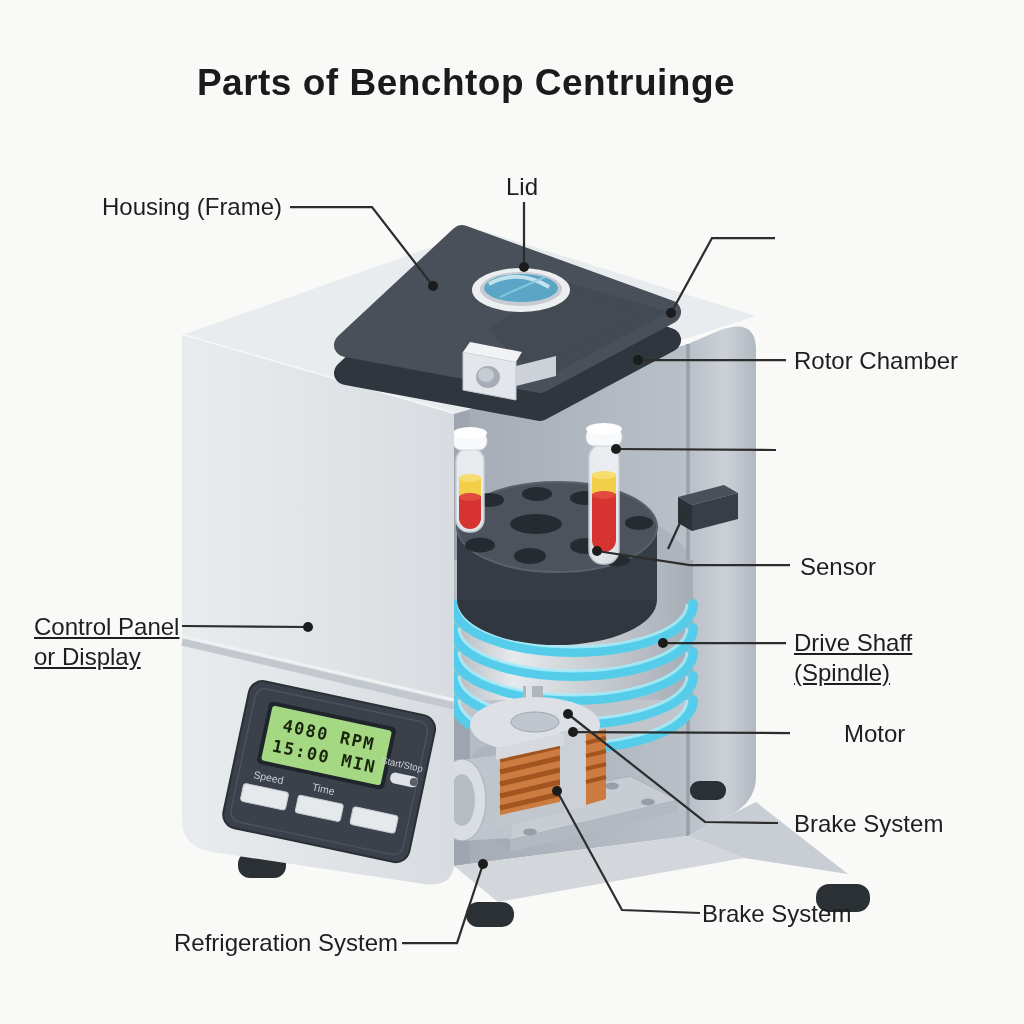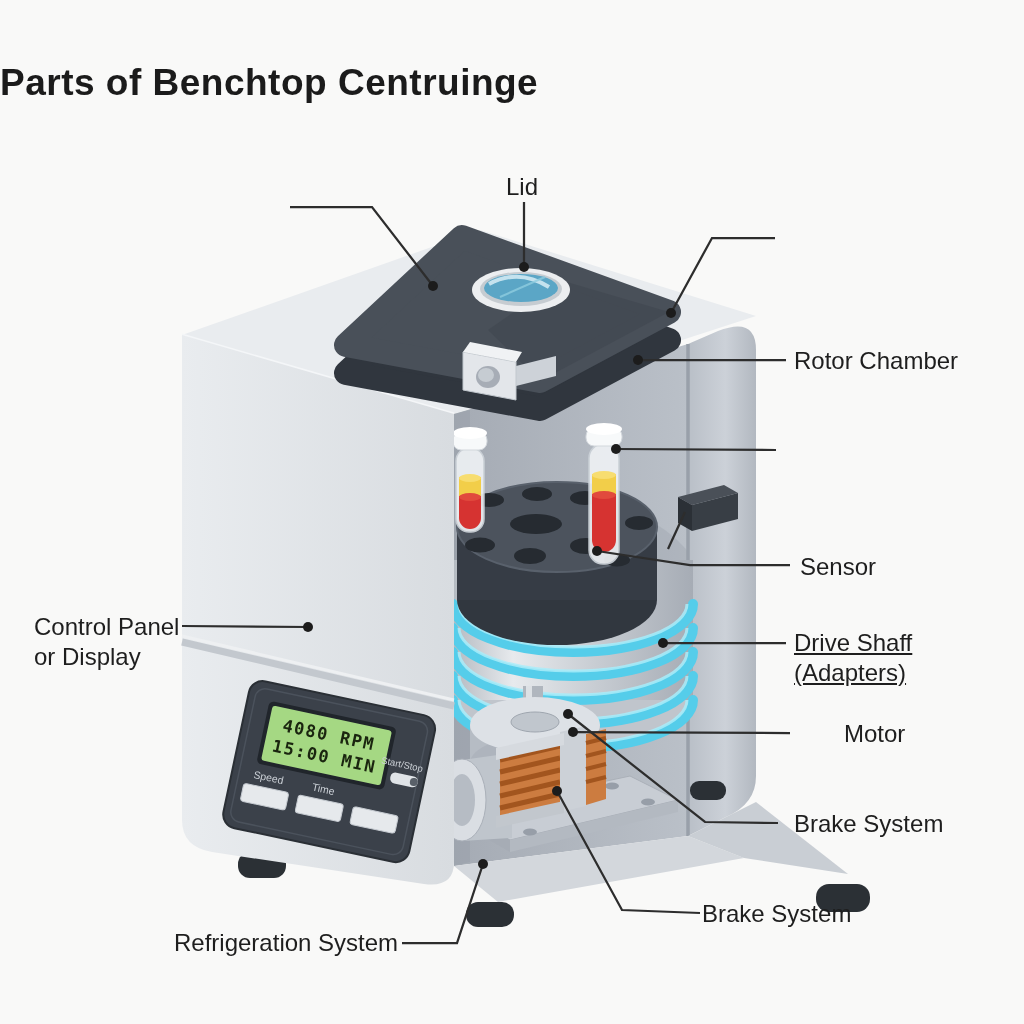--- a/index.html
+++ b/index.html
@@ -2,21 +2,21 @@
 <html><head>
 <meta charset="utf-8">
 <style>
   html,body{margin:0;padding:0;background:#e9e9e9;}
   #canvas{
     position:relative;width:1024px;height:1024px;margin:0 auto;
     background:#f9f9f8;overflow:hidden;
     font-family:"Liberation Sans", sans-serif;
   }
   #title{
-    position:absolute;left:0;top:62px;width:932px;
+    position:absolute;left:0;top:62px;width:932px;text-align:center;
     font-size:37px;font-weight:700;color:#1b1b1b;letter-spacing:.5px;
   }
   .label{
     position:absolute;font-size:24px;line-height:30px;color:#1e1e1e;
     white-space:nowrap;
   }
   .label span{display:block;}
   svg{position:absolute;left:0;top:0;}
   text.lcd{font-family:"DejaVu Sans Mono", monospace;font-weight:bold;fill:#1a250f;letter-spacing:1.5px;}
   text.panel-small{font-family:"Liberation Sans", sans-serif;fill:#ccd1d7;}
@@ -271,29 +271,30 @@
         <polyline points="182,626 308,627"></polyline>
           <circle cx="308" cy="627" r="5" fill="#1c1c1c" stroke="none"></circle>
       </g>
       <g>
         <polyline points="402,943 457,943 483,864"></polyline>
           <circle cx="483" cy="864" r="5" fill="#1c1c1c" stroke="none"></circle>
       </g>
     </g>
   </svg>
 
+  <div class="label" style="left:102px;top:192px;">Housing (Frame)</div>
   <div class="label" style="left:506px;top:172px;">Lid</div>
   <div class="label" style="left:794px;top:346px;">Rotor Chamber</div>
   <div class="label" style="left:800px;top:552px;">Sensor</div>
   <div class="label" style="left:794px;top:628px;text-decoration:underline;">
     <span>Drive Shaff</span>
-    <span>(Adapters)</span>
+    <span>(Spindle)</span>
   </div>
   <div class="label" style="left:800px;top:719px;margin-left:44px;">Motor</div>
   <div class="label" style="left:794px;top:809px;">Brake System</div>
   <div class="label" style="left:702px;top:899px;">Brake System</div>
-  <div class="label" style="left:34px;top:612px;">
+  <div class="label" style="left:34px;top:612px;text-decoration:underline;">
     <span>Control Panel</span>
     <span>or Display</span>
   </div>
   <div class="label" style="left:174px;top:928px;">Refrigeration System</div>
 
 </div>
 
 </body></html>

